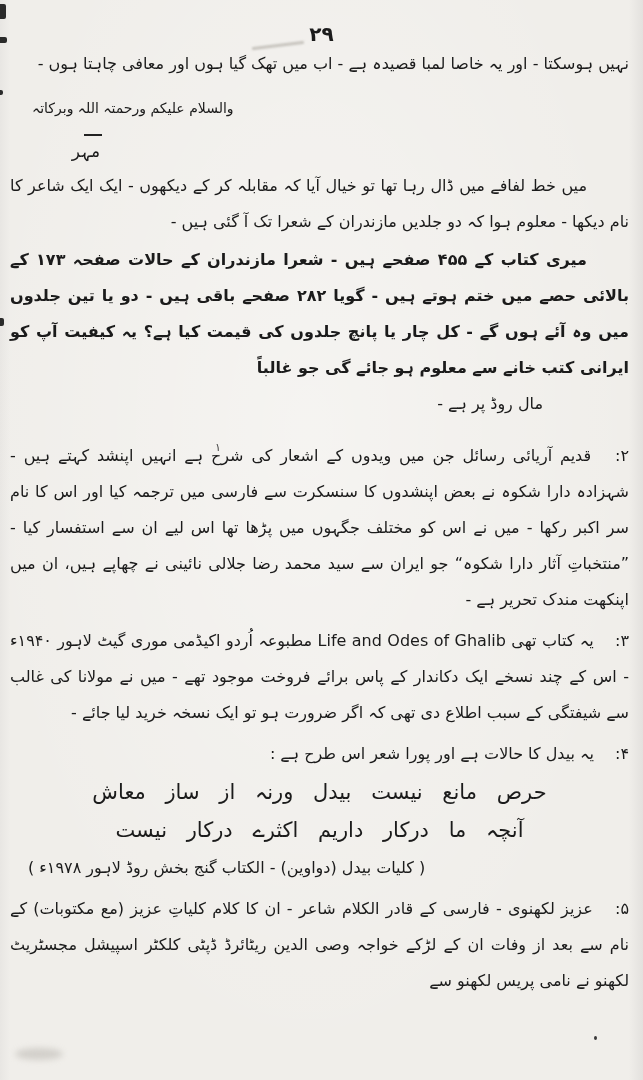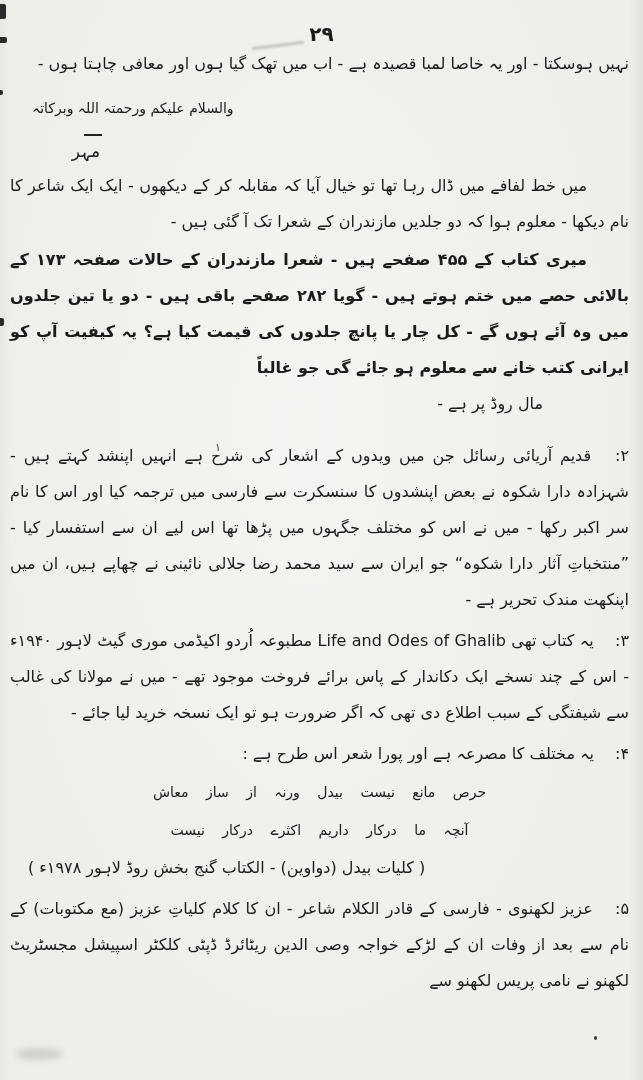--- a/index.html
+++ b/index.html
@@ -67,21 +67,21 @@
     line-height:44px;
   }
   .stray{position:absolute;right:408px;top:-12px;font-size:11px;font-weight:normal;color:#444;letter-spacing:-1px;}
   .fn{margin-top:5px !important;}
   .fn .marker{margin-left:16px;white-space:nowrap;}
   .verse{
     text-align:center;
     word-spacing:13px;
     text-indent:0;
     margin-top:2px !important;
-    font-size:14px;
+    font-size:21px;
   }
   .attribution{
     width:fit-content;
     margin-right:auto !important;
     margin-left:18px !important;
     margin-top:2px !important;
     text-indent:0;
   }
 </style>
 </head>
@@ -126,21 +126,21 @@
     </p>
 
     <p class="fn">
       <span class="marker">۳:</span>
       <span>یہ کتاب تھی Life and Odes of Ghalib مطبوعہ اُردو اکیڈمی موری گیٹ لاہور ۱۹۴۰ء - اس کے چند نسخے ایک دکاندار کے پاس برائے فروخت موجود تھے - میں نے مولانا کی غالب سے شیفتگی کے سبب اطلاع دی تھی کہ اگر ضرورت ہو تو ایک نسخہ خرید لیا جائے -</span>
     </p>
 
     <div class="fn">
       <p>
         <span class="marker">۴:</span>
-        <span>یہ مختلف کا مصرعہ ہے اور پورا شعر اس طرح ہے :</span>
+        <span>یہ بیدل کا حالات ہے اور پورا شعر اس طرح ہے :</span>
       </p>
       <p class="verse">حرص مانع نیست بیدل ورنہ از ساز معاش</p>
       <p class="verse">آنچہ ما درکار داریم اکثرے درکار نیست</p>
       <p class="attribution">( کلیات بیدل (دواوین) - الکتاب گنج بخش روڈ لاہور ۱۹۷۸ء )</p>
     </div>
 
     <p class="fn">
       <span class="marker">۵:</span>
       <span>عزیز لکھنوی - فارسی کے قادر الکلام شاعر - ان کا کلام کلیاتِ عزیز (مع مکتوبات) کے نام سے بعد از وفات ان کے لڑکے خواجہ وصی الدین ریٹائرڈ ڈپٹی کلکٹر اسپیشل مجسٹریٹ لکھنو نے نامی پریس لکھنو سے</span>
     </p>

